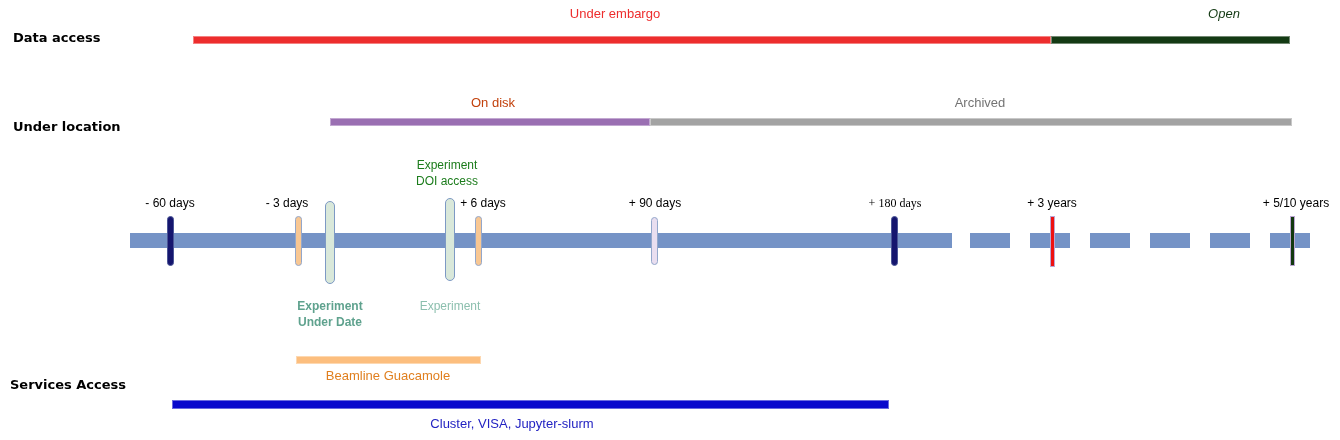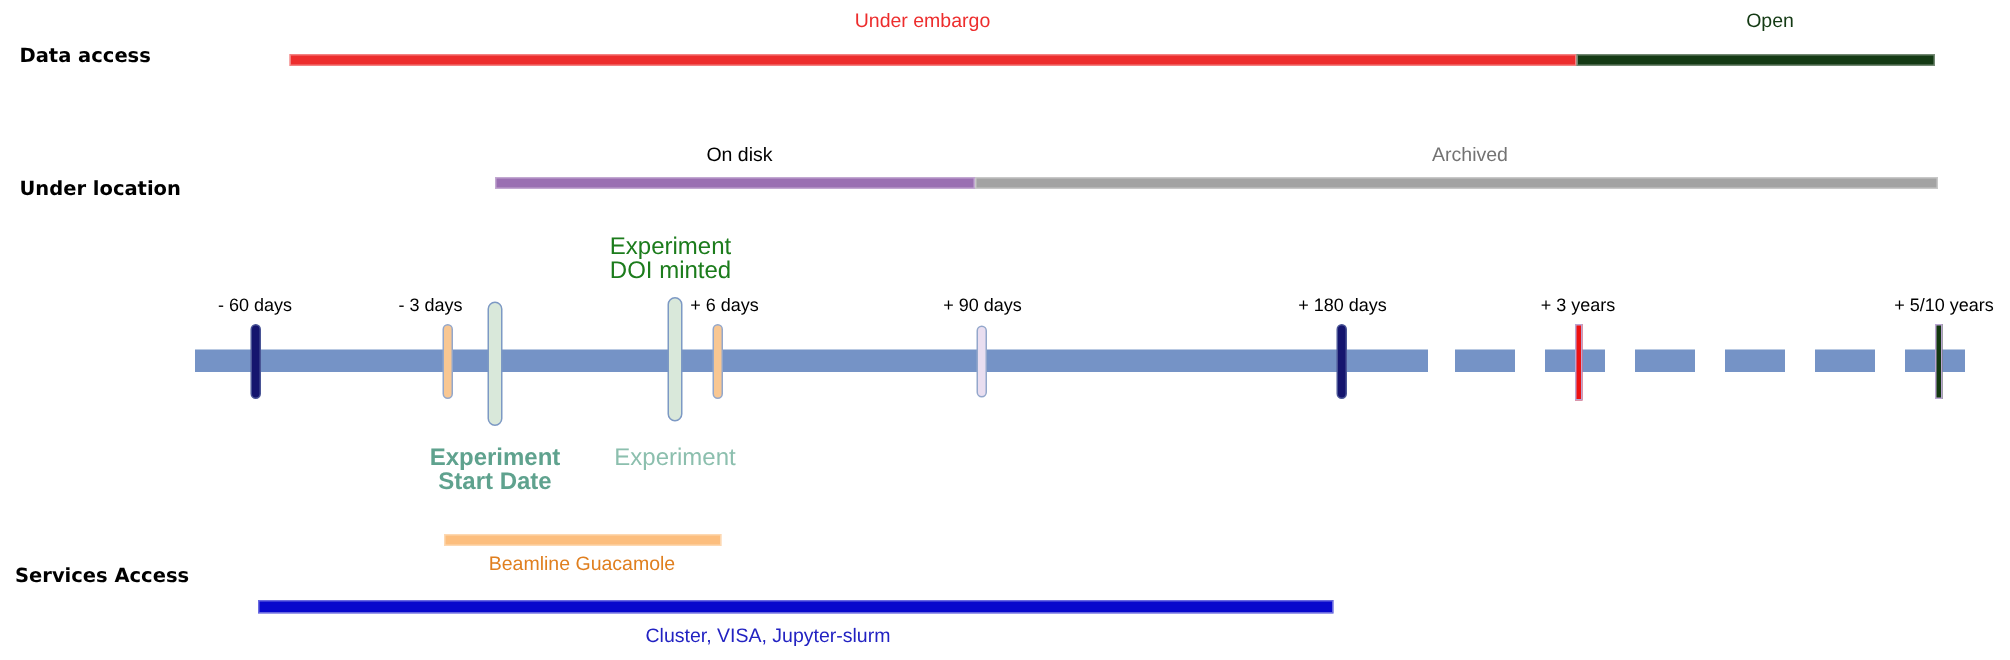--- a/index.html
+++ b/index.html
@@ -52,81 +52,81 @@
     border-radius: 6px;
     border: 1px solid #93a7cb;
   }
   .rect-tick {
     position: absolute;
     box-sizing: border-box;
     border: 1px solid #bba6d2;
   }
   .annot {
     position: absolute;
-    font-size: 16px;
+    font-size: 12px;
     line-height: 16px;
     text-align: center;
     white-space: nowrap;
   }
   .annot.bold { font-weight: bold; }
 </style>
 </head>
 <body>
 
 <div class="canvas">
 
   <div class="row-label" style="left:13px; top:30px;">Data access</div>
 
   <div class="seg-label" style="left: 515px; top: 6px; width: 200px; color: rgb(237, 45, 45);">Under embargo</div>
   <div class="bar" style="left: 193px; top: 36px; width: 858px; background: rgb(237, 45, 45);"></div>
 
-  <div class="seg-label" style="left: 1080px; top: 6px; width: 200px; color: rgb(20, 58, 20);">Open</div>
+  <div class="seg-label" style="left: 1124px; top: 6px; width: 200px; color: rgb(20, 58, 20); font-style: italic;">Open</div>
   <div class="bar" style="left: 1051px; top: 36px; width: 239px; background: rgb(20, 58, 20);"></div>
 
   <div class="row-label" style="left:13px; top:119px;">Under location</div>
 
-  <div class="seg-label" style="left: 393px; top: 95px; width: 200px; color: #000000;">On disk</div>
+  <div class="seg-label" style="left: 393px; top: 95px; width: 200px; color: #c2410c;">On disk</div>
   <div class="bar" style="left: 330px; top: 118px; width: 320px; background: rgb(154, 111, 178);"></div>
 
   <div class="seg-label" style="left: 880px; top: 95px; width: 200px; color: #737373;">Archived</div>
   <div class="bar" style="left: 650px; top: 118px; width: 642px; background: rgb(163, 163, 163);"></div>
 
   <div class="tl-bar" style="left: 130px; width: 822px; background: rgb(117, 147, 198);"></div>
   <div class="tl-bar" style="left: 970px; width: 40px; background: rgb(117, 147, 198);"></div>
   <div class="tl-bar" style="left: 1030px; width: 40px; background: rgb(117, 147, 198);"></div>
   <div class="tl-bar" style="left: 1090px; width: 40px; background: rgb(117, 147, 198);"></div>
   <div class="tl-bar" style="left: 1150px; width: 40px; background: rgb(117, 147, 198);"></div>
   <div class="tl-bar" style="left: 1210px; width: 40px; background: rgb(117, 147, 198);"></div>
   <div class="tl-bar" style="left: 1270px; width: 40px; background: rgb(117, 147, 198);"></div>
 
   <div class="tick-label" style="left:115px;">- 60 days</div>
   <div class="tick-label" style="left:232px;">- 3 days</div>
   <div class="tick-label" style="left:428px;">+ 6 days</div>
   <div class="tick-label" style="left:600px;">+ 90 days</div>
-  <div class="tick-label" style="left:840px;">+ 180 days</div>
+  <div class="tick-label" style="left:840px;font-family:Liberation Serif, serif;">+ 180 days</div>
   <div class="tick-label" style="left:997px;text-align:center;">+ 3 years</div>
   <div class="tick-label" style="left:1241px;">+ 5/10 years</div>
 
   <div class="capsule" style="left: 167px; top: 216px; width: 7px; height: 50px; border-color: rgb(74, 85, 150); background: rgb(21, 21, 110);"></div>
   <div class="capsule" style="left: 295px; top: 216px; width: 7px; height: 50px; background: rgb(248, 199, 147);"></div>
   <div class="capsule" style="left: 325px; top: 201px; width: 10px; height: 83px; border-color: rgb(125, 153, 196); background: rgb(217, 232, 218);"></div>
   <div class="capsule" style="left: 445px; top: 198px; width: 10px; height: 83px; border-color: rgb(125, 153, 196); background: rgb(217, 232, 218);"></div>
   <div class="capsule" style="left: 475px; top: 216px; width: 7px; height: 50px; background: rgb(248, 199, 147);"></div>
   <div class="capsule" style="left: 651px; top: 217px; width: 7px; height: 48px; background: rgb(233, 222, 240);"></div>
   <div class="capsule" style="left: 891px; top: 216px; width: 7px; height: 50px; border-color: rgb(74, 85, 150); background: rgb(21, 21, 110);"></div>
   <div class="rect-tick" style="left: 1050px; top: 216px; width: 5px; height: 51px; background: rgb(238, 17, 17);"></div>
   <div class="rect-tick" style="left: 1290px; top: 216px; width: 5px; height: 50px; background: rgb(18, 56, 15);"></div>
 
   <div class="annot" style="left: 372px; top: 157px; width: 150px; color: rgb(28, 124, 28);">
     <div>Experiment</div>
-    <div>DOI minted</div>
+    <div>DOI access</div>
   </div>
   <div class="annot bold" style="left: 255px; top: 298px; width: 150px; color: rgb(95, 162, 142);">
     <div>Experiment</div>
-    <div>Start Date</div>
+    <div>Under Date</div>
   </div>
   <div class="annot" style="left: 375px; top: 298px; width: 150px; color: rgb(140, 191, 174);">
     <div>Experiment</div>
   </div>
 
   <div class="bar" style="left: 296px; top: 356px; width: 185px; background: rgb(252, 190, 126);"></div>
   <div class="seg-label" style="left: 288px; top: 368px; width: 200px; color: rgb(224, 127, 31);">Beamline Guacamole</div>
 
   <div class="row-label" style="left:10px; top:377px;">Services Access</div>
 

